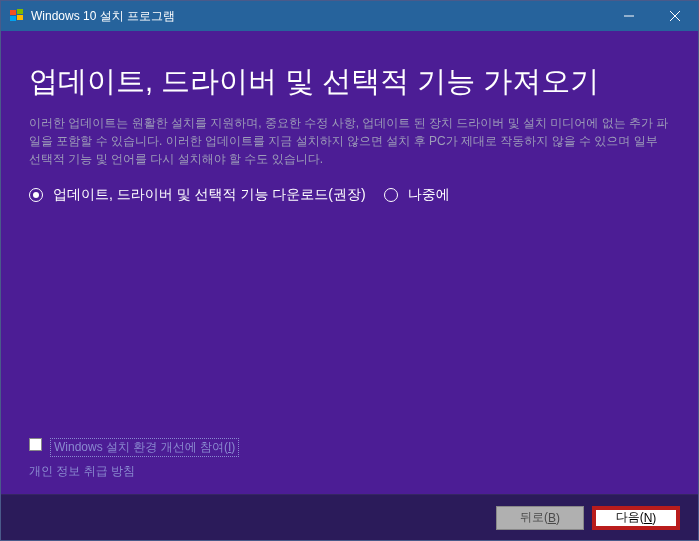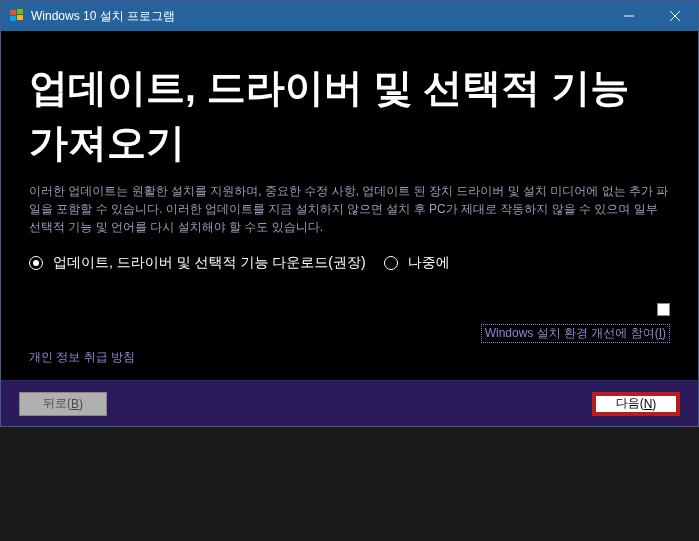--- a/index.html
+++ b/index.html
@@ -9,22 +9,22 @@
     }
     body {
       font-family: "Malgun Gothic", "Segoe UI", sans-serif;
       background: #1a1a1a;
       width: 699px;
       height: 541px;
       overflow: hidden;
     }
     .window {
       width: 699px;
-      height: 427px;
-      background: #000000;
+      height: 541px;
+      background: #4c1d95;
       border: 1px solid #4a5a8a;
       display: flex;
       flex-direction: column;
     }
     .titlebar {
       height: 30px;
       background: #26639c;
       display: flex;
       align-items: center;
       padding: 0 0 0 8px;
@@ -56,22 +56,22 @@
       cursor: pointer;
     }
     .content {
       flex: 1;
       padding: 30px 28px 0 28px;
       color: white;
       display: flex;
       flex-direction: column;
     }
     .heading {
-      font-size: 39px;
-      font-weight: bold;
+      font-size: 29px;
+      font-weight: normal;
       color: white;
       line-height: 1.4;
       margin-bottom: 12px;
     }
     .description {
       font-size: 12px;
       color: #9d9db8;
       line-height: 1.5;
       margin-bottom: 18px;
     }
@@ -104,25 +104,24 @@
       height: 6px;
       border-radius: 50%;
       background: white;
     }
     .bottom-section {
       margin-top: auto;
       padding-bottom: 14px;
     }
     .checkbox-row {
       display: flex;
-      align-items: flex-end;
+      align-items: flex-start;
       gap: 8px;
       font-size: 12px;
       margin-bottom: 6px;
-      flex-direction: column;
     }
     .checkbox {
       width: 13px;
       height: 13px;
       background: white;
       border: 1px solid #888;
       flex-shrink: 0;
       cursor: pointer;
     }
     .checkbox-label {
@@ -135,21 +134,21 @@
       font-size: 12px;
       color: #8a8ad0;
       cursor: pointer;
     }
     .footer {
       height: 46px;
       background: #2b1b5a;
       border-top: 1px solid rgba(255,255,255,0.05);
       display: flex;
       align-items: center;
-      justify-content: space-between;
+      justify-content: flex-end;
       padding: 0 18px;
       gap: 8px;
     }
     .footer-btn {
       min-width: 88px;
       height: 24px;
       font-size: 12px;
       font-family: inherit;
       cursor: pointer;
       display: flex;

